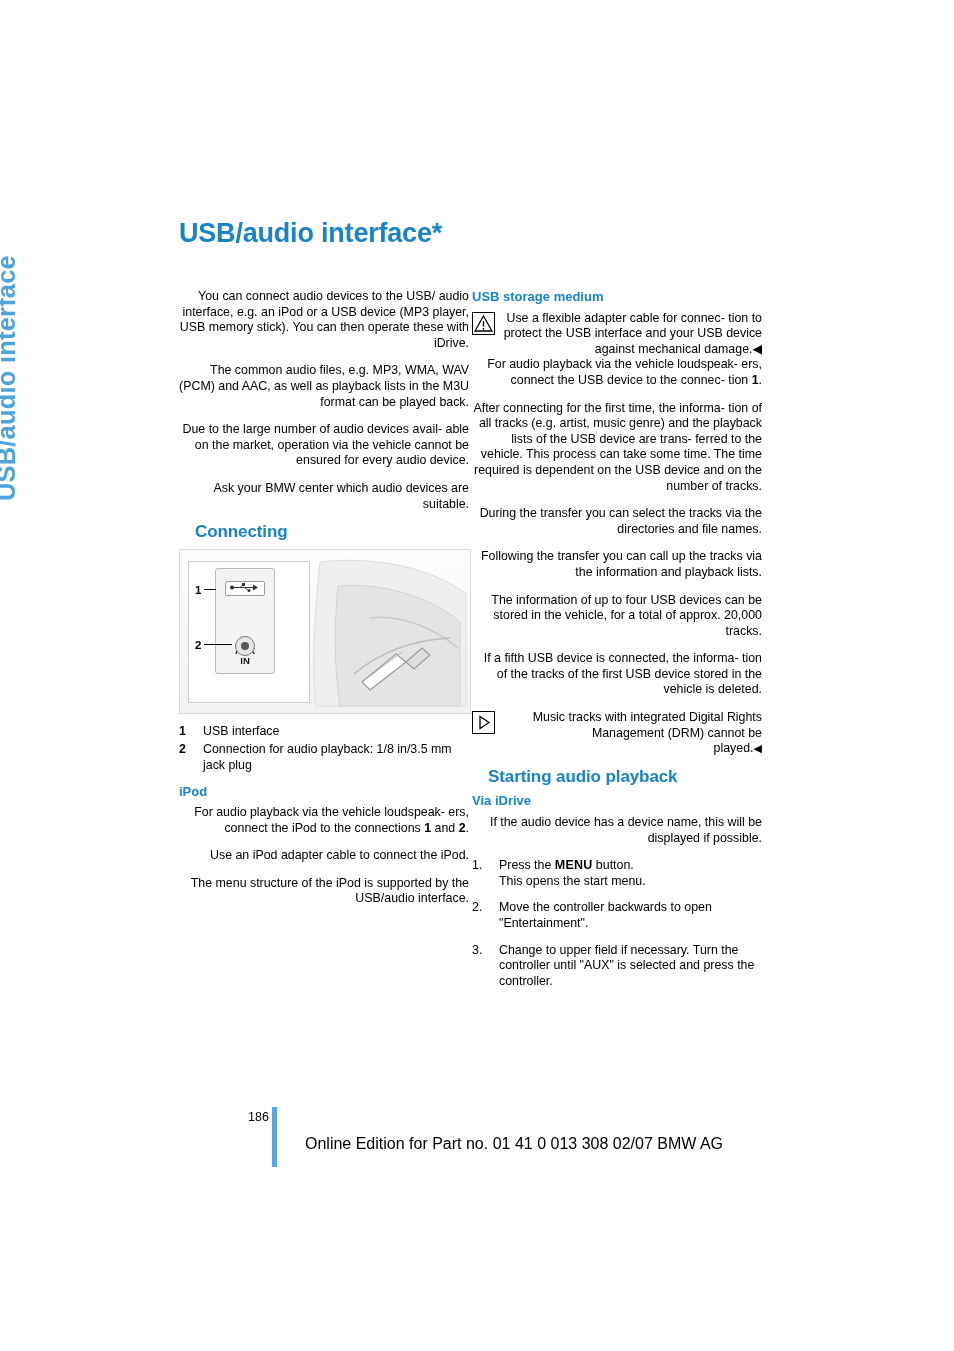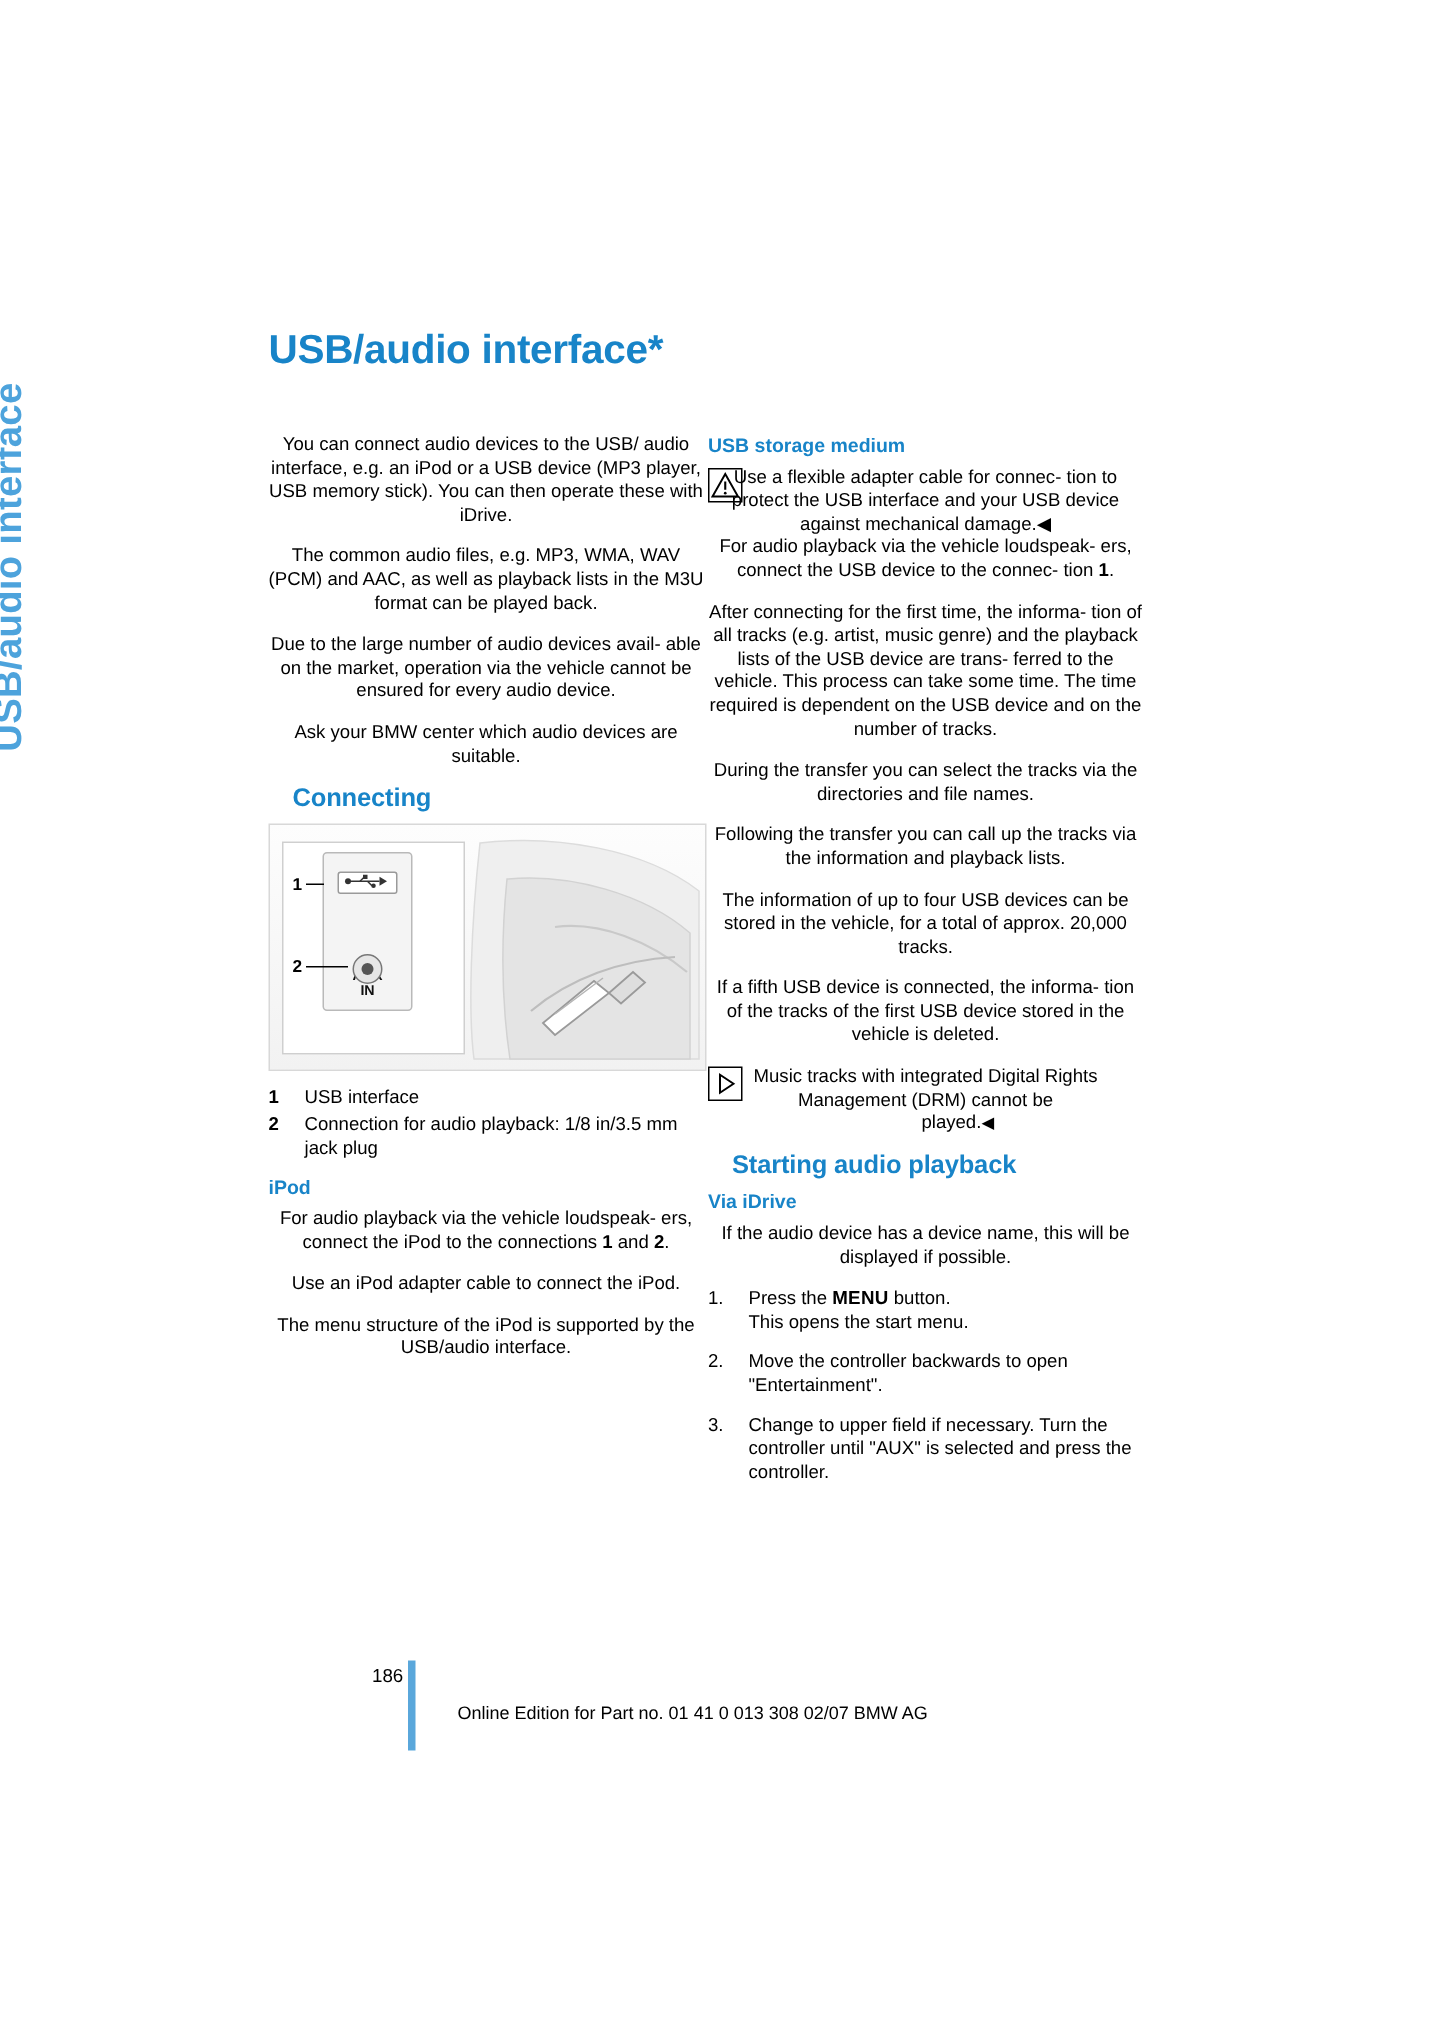--- a/index.html
+++ b/index.html
@@ -50,21 +50,21 @@
     position: absolute;
     width: 290px;
     font-size: 12.4px;
     line-height: 15.6px;
     color: #000;
   }
   .col-left { left: 179px; top: 289px; }
   .col-right { left: 472px; top: 289px; }
   p.para {
     margin: 0 0 12px 0;
-    text-align: center;
+    text-align: right;
   }
   h2.section {
     margin: 10px 0 9px 16px;
     font-size: 17px;
     font-weight: bold;
     color: #1884c8;
     letter-spacing: -0.1px;
   }
   h3.subsection {
     margin: 9px 0 6px 0;
@@ -245,21 +245,21 @@
     left: 248px;
     top: 1110px;
     font-size: 12.5px;
     color: #000;
     text-align: right;
   }
   .footer-text {
     position: absolute;
     left: 305px;
     top: 1135px;
-    font-size: 12px;
+    font-size: 16px;
     color: #000;
   }
   .menu-word {
     font-weight: bold;
     font-size: 12.5px;
     letter-spacing: 0.2px;
   }
 </style>
 </head>
 <body>

